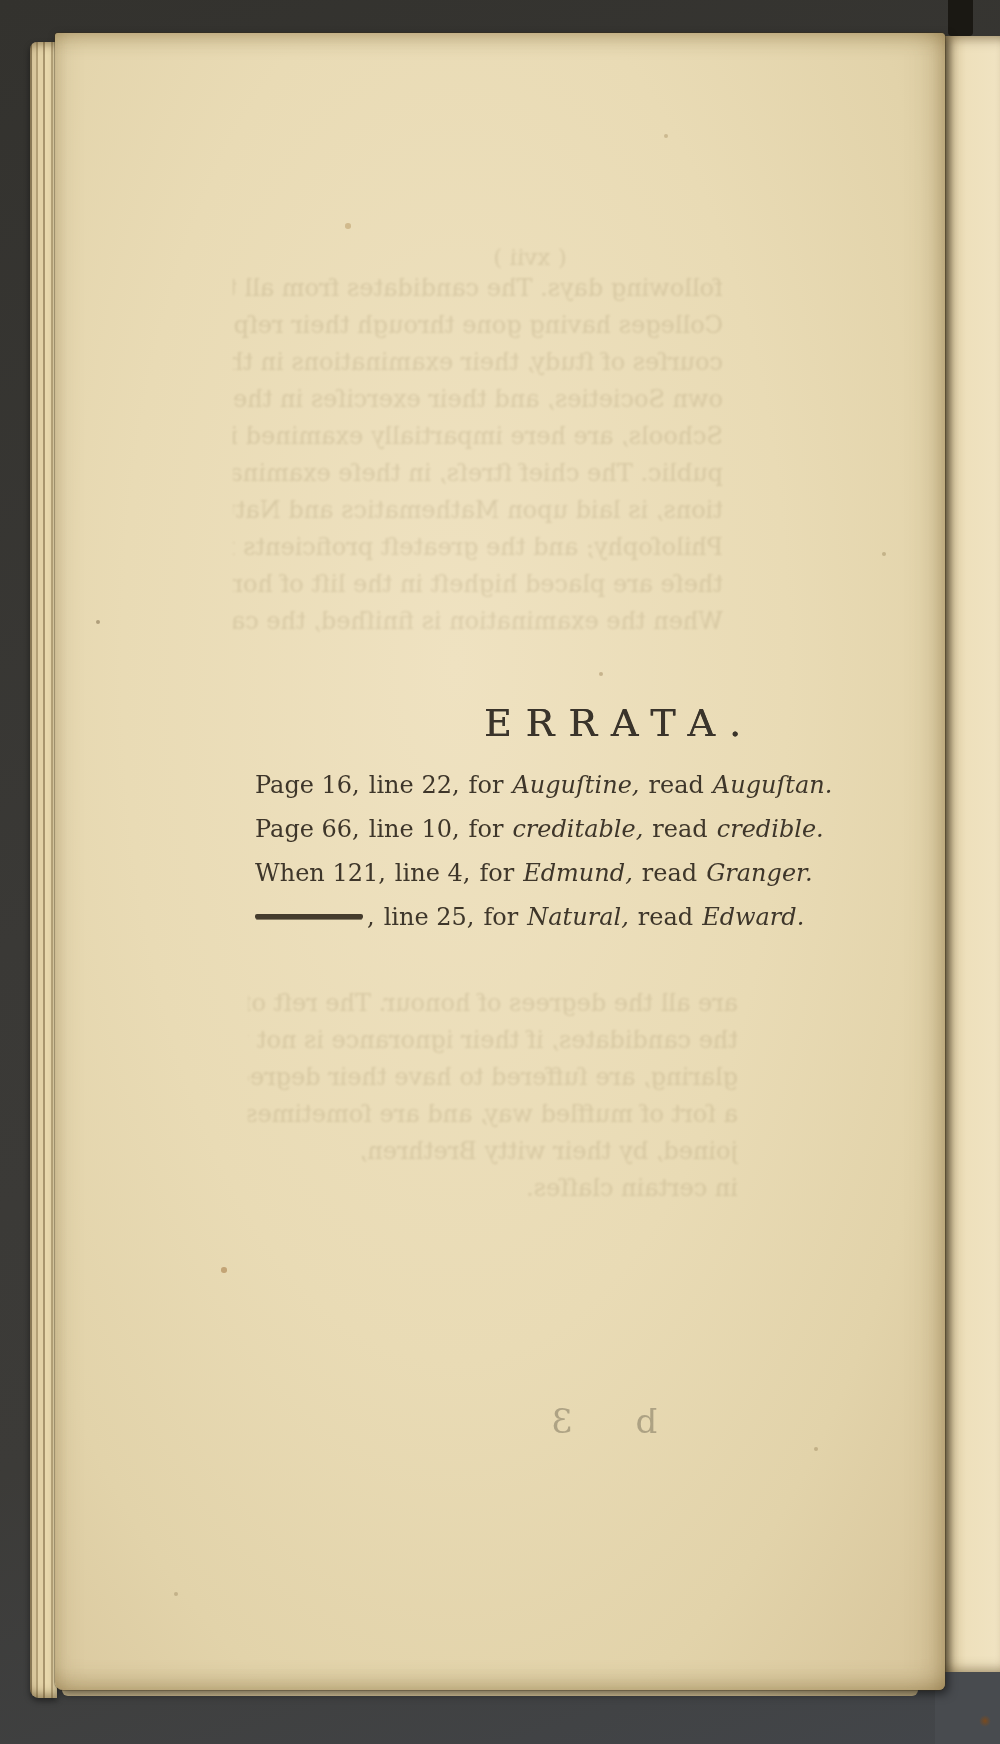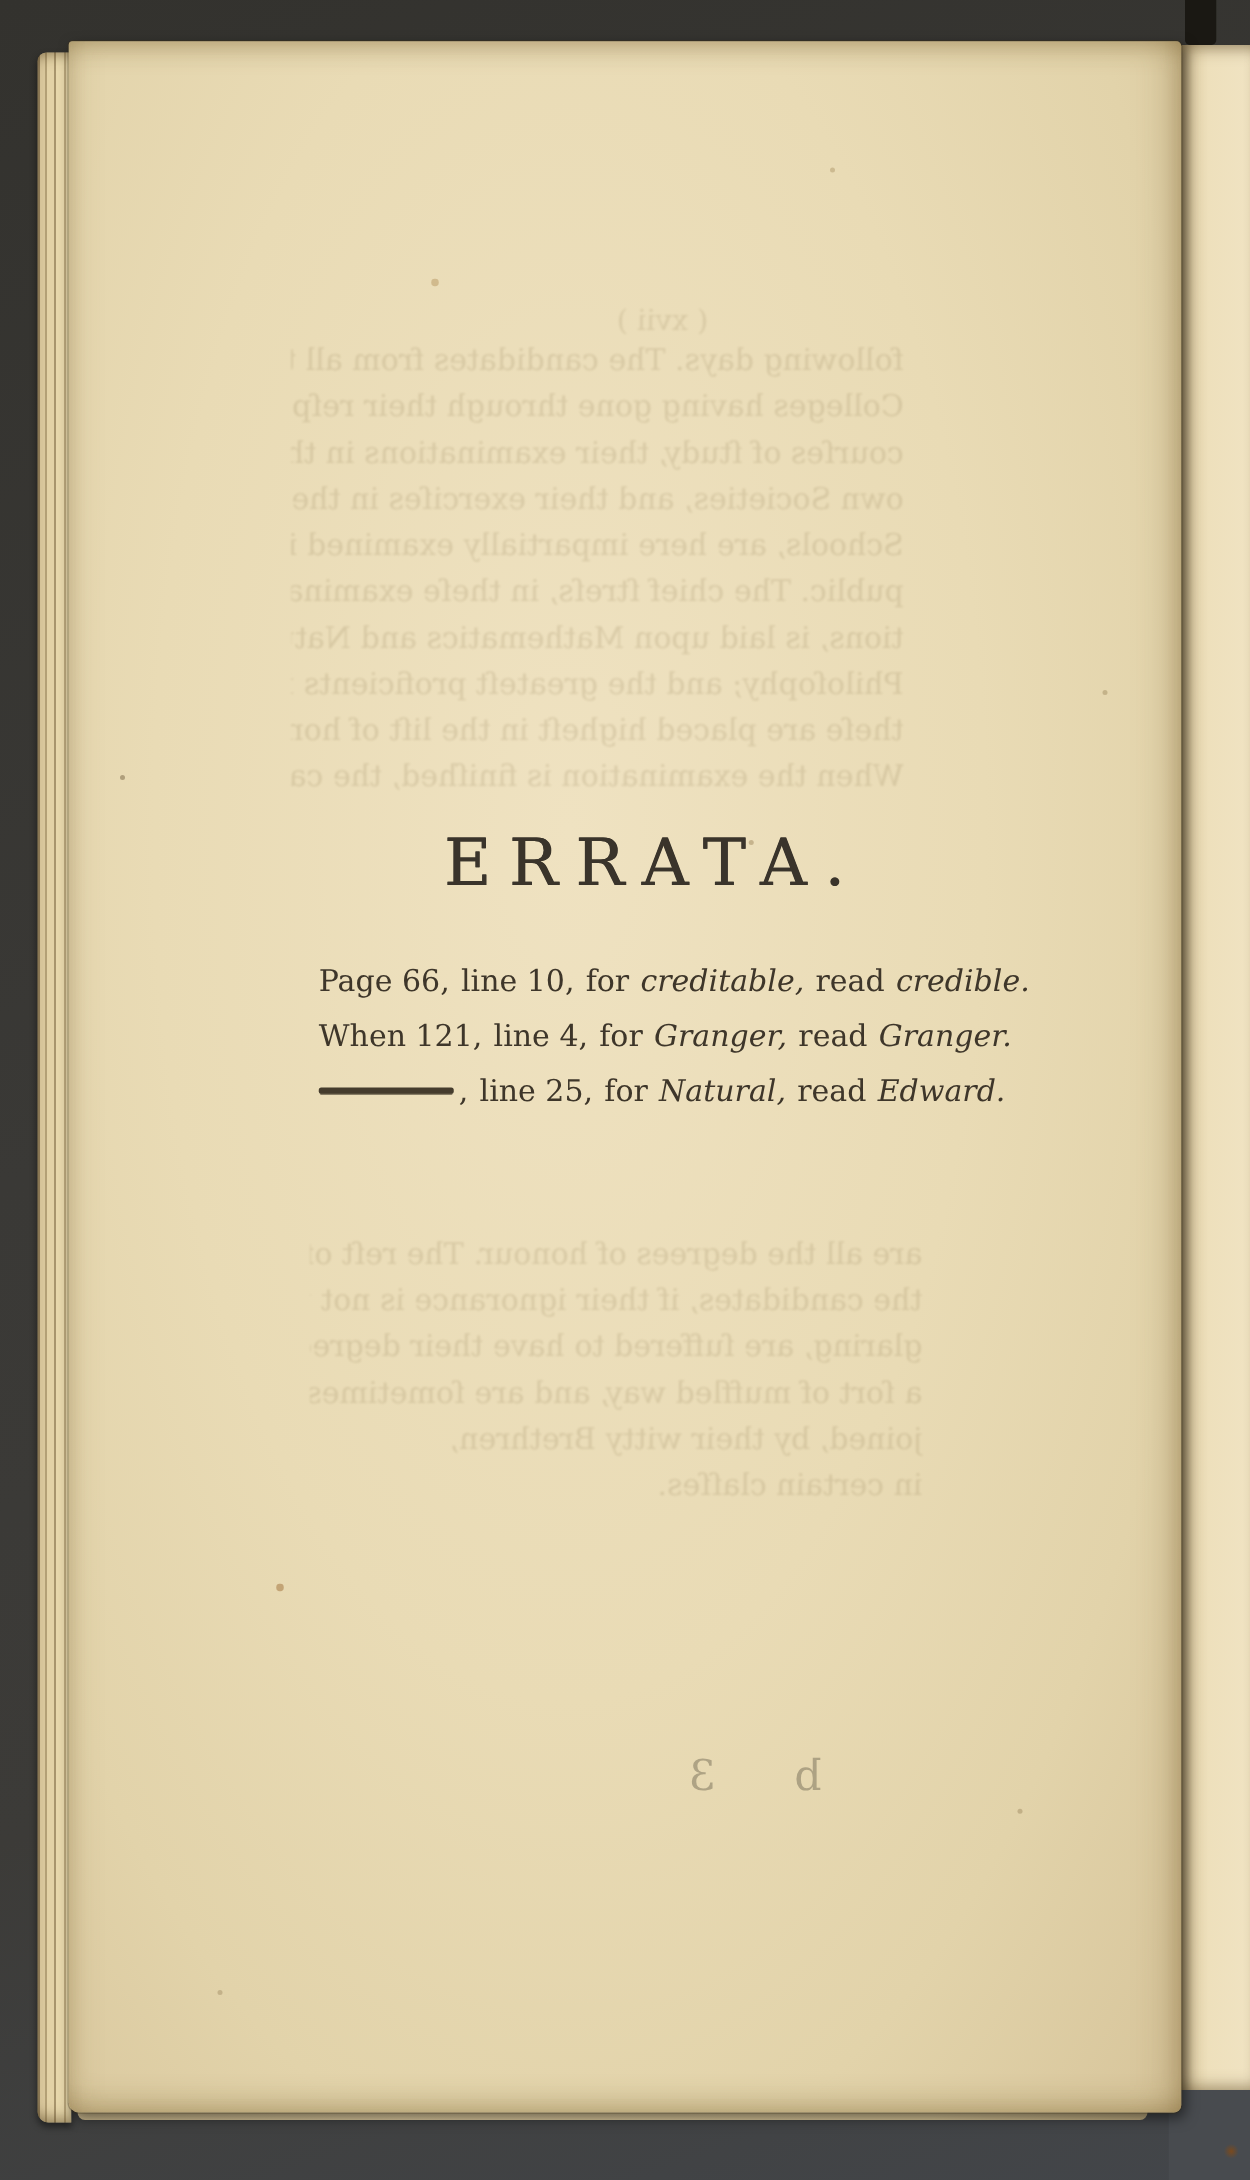--- a/index.html
+++ b/index.html
@@ -67,22 +67,22 @@
     position:absolute;left:400px;top:210px;width:150px;text-align:center;
     font-size:23px;opacity:.3;line-height:28px;
   }
   .ghost-upper{left:178px;top:237px;width:490px;}
   .ghost-lower{left:178px;top:952px;width:505px;}
   .ghost div{overflow:hidden;width:490px;}
 
   
   .print{color:#3e362a;}
   .errata-heading{
-    position:absolute;left:300px;top:628px;width:400px;z-index:3;
-    text-align:left;font-size:52px;letter-spacing:14px;color:#3a342b;
+    position:absolute;left:300px;top:668px;width:400px;z-index:3;
+    text-align:right;font-size:38px;letter-spacing:14px;color:#3a342b;
     text-shadow:0.4px 0 0 currentColor;
     white-space:nowrap;
   }
   .errata-list{
     position:absolute;left:200px;top:730px;width:620px;z-index:3;
     font-size:24px;line-height:44px;color:#3e362a;white-space:nowrap;
   }
   .errata-row .seg{margin-right:9px;}
   .errata-row .ital{font-style:italic;}
   .repeat-dash{
@@ -152,24 +152,27 @@
       <div>glaring, are ſuffered to have their degrees in</div>
       <div>a ſort of muffled way, and are ſometimes</div>
       <div>joined, by their witty Brethren,</div>
       <div>in certain claſſes.</div>
     </div>
 
     <div class="errata-heading print">ERRATA.</div>
 
     <div class="errata-list">
       <div class="errata-row">
+        <span class="seg">Page 16,</span><span class="seg">line 22,</span><span class="seg">for</span><span class="seg ital">Auguſtine,</span><span class="seg">read</span><span class="ital">Auguſtan.</span>
+      </div>
+      <div class="errata-row">
         <span class="seg">Page 66,</span><span class="seg">line 10,</span><span class="seg">for</span><span class="seg ital">creditable,</span><span class="seg">read</span><span class="ital">credible.</span>
       </div>
       <div class="errata-row">
-        <span class="seg">When 121,</span><span class="seg">line 4,</span><span class="seg">for</span><span class="seg ital">Granger,</span><span class="seg">read</span><span class="ital">Granger.</span>
+        <span class="seg">When 121,</span><span class="seg">line 4,</span><span class="seg">for</span><span class="seg ital">Edmund,</span><span class="seg">read</span><span class="ital">Granger.</span>
       </div>
       <div class="errata-row">
         <span class="repeat-dash"></span><span class="seg">,</span><span class="seg">line 25,</span><span class="seg">for</span><span class="seg ital">Natural,</span><span class="seg">read</span><span class="ital">Edward.</span>
       </div>
     </div>
 
     <div class="pencil-mark">b 3</div>
 
     <div class="specks"></div>
     <div class="brown-speck"></div>

